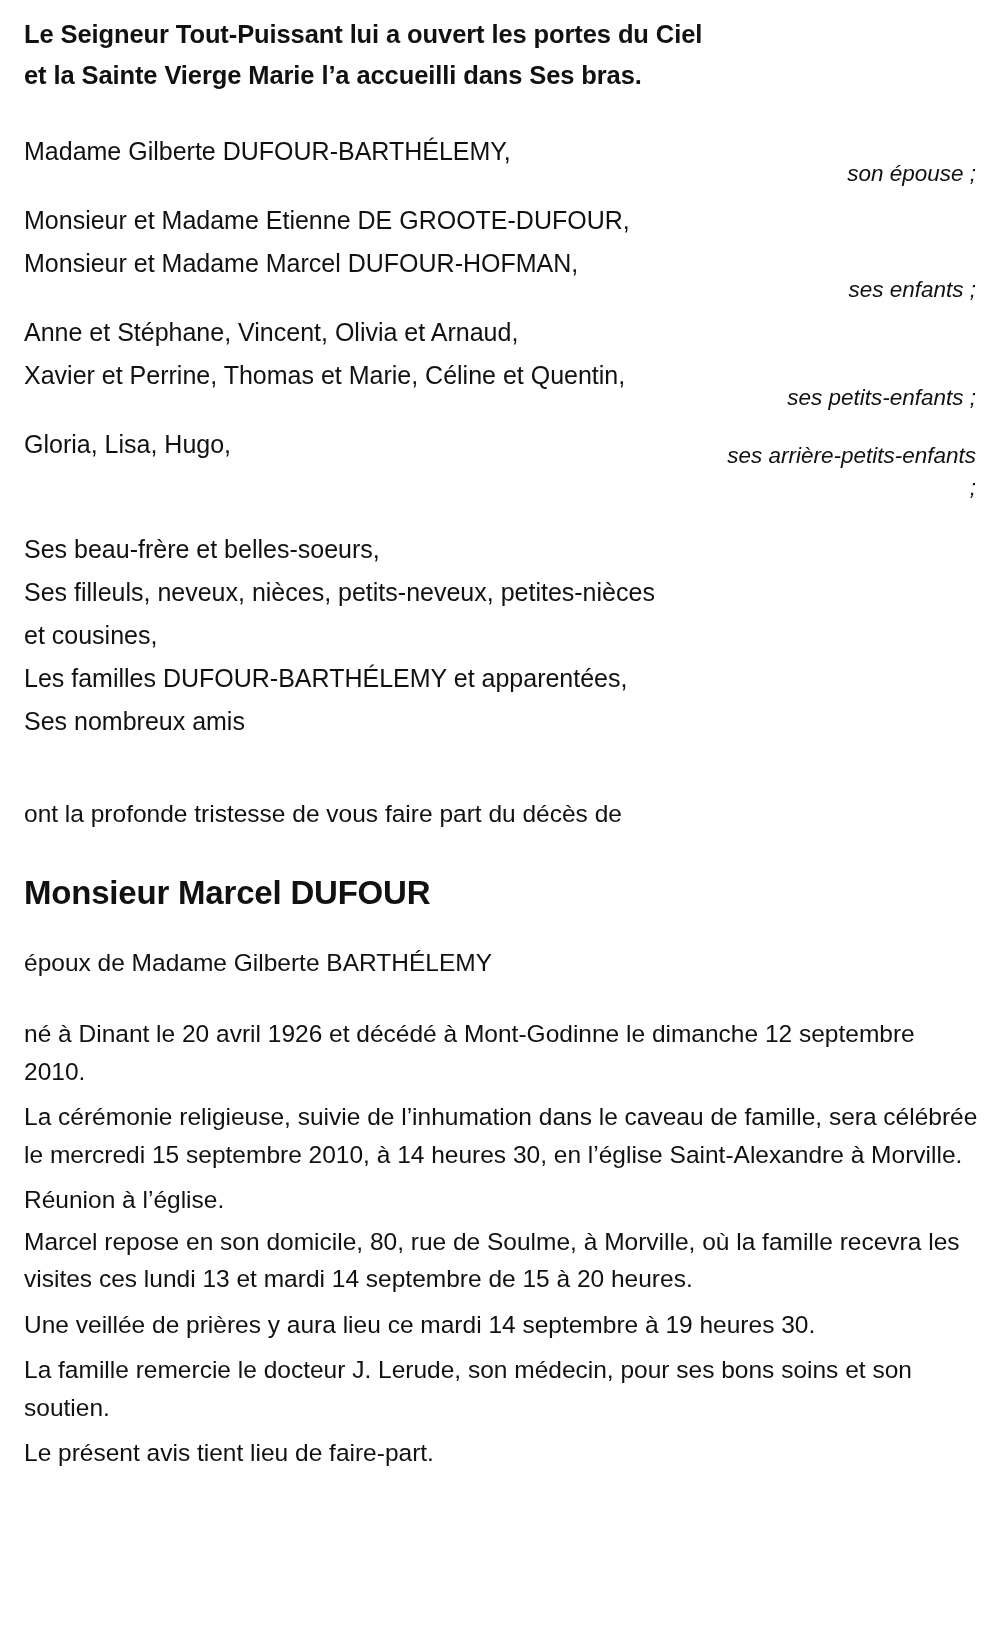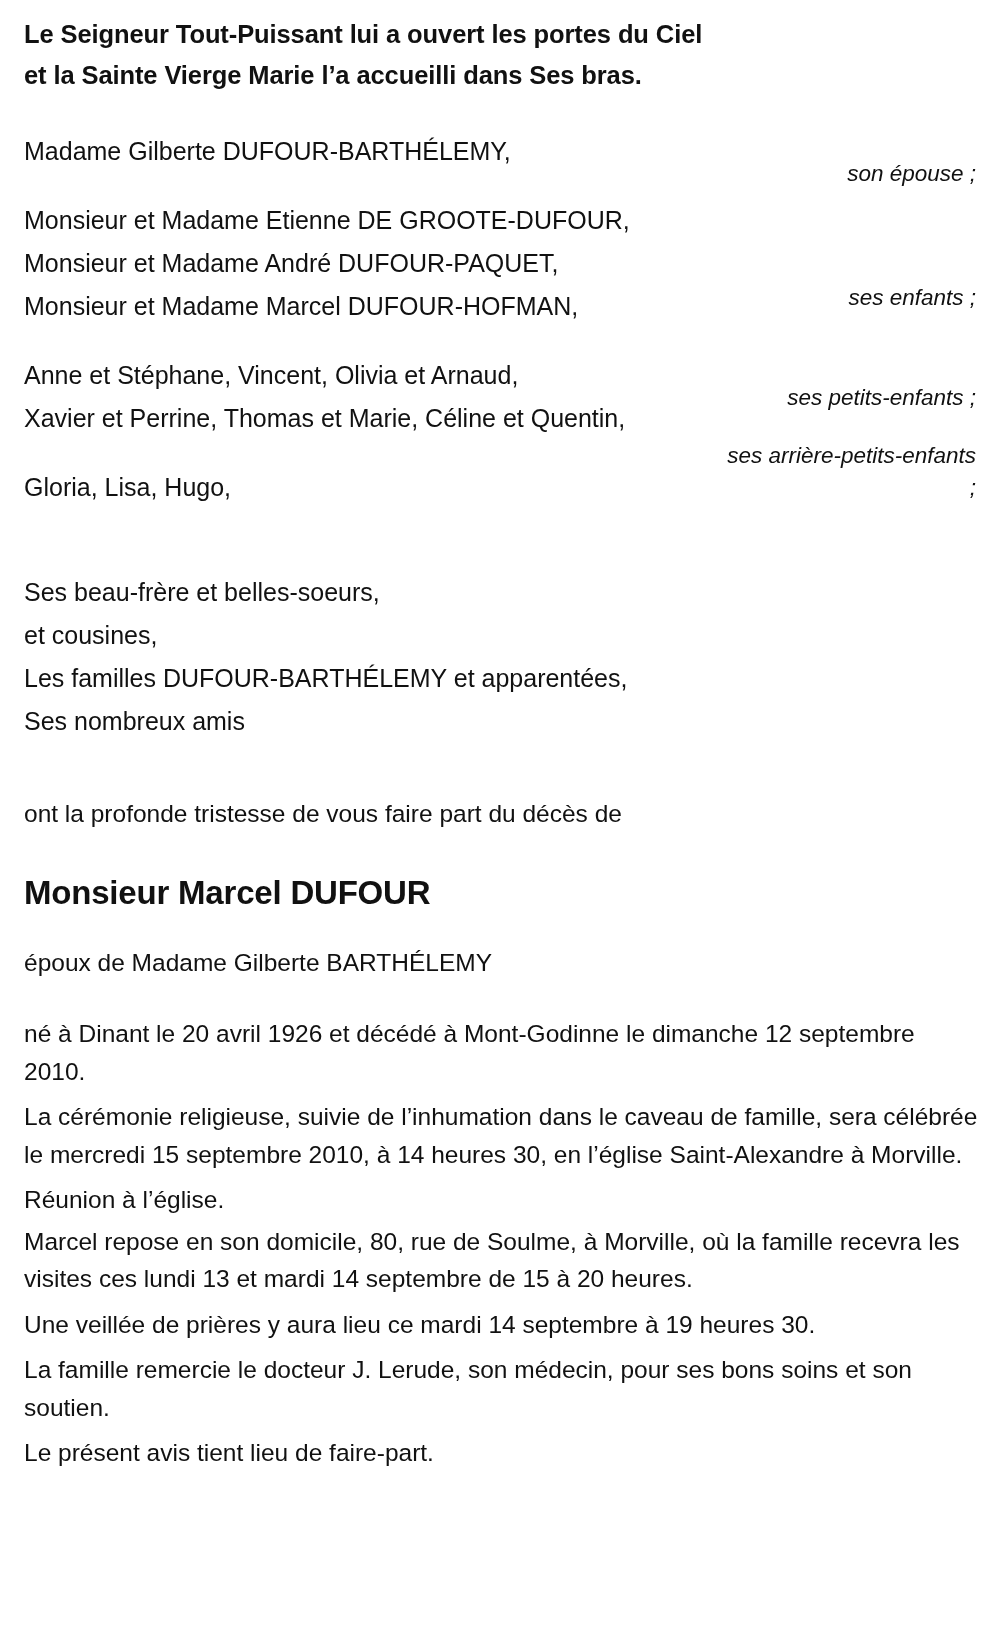--- a/index.html
+++ b/index.html
@@ -112,45 +112,45 @@
   <div class="family">
     <div class="fam-grid">
       <div class="fam-left">
 
         <div class="grp">
           <div class="nowrapline">Madame Gilberte DUFOUR-BARTHÉLEMY,</div>
         </div>
 
         <div class="grp spaced">
           <div class="nowrapline">Monsieur et Madame Etienne DE GROOTE-DUFOUR,</div>
-          <div class="nowrapline">Monsieur et Madame André DUFOUR-PAQUET,</div>
           <div class="nowrapline">Monsieur et Madame Marcel DUFOUR-HOFMAN,</div>
         </div>
 
         <div class="grp spaced">
           <div class="nowrapline">Anne et Stéphane, Vincent, Olivia et Arnaud,</div>
           <div class="nowrapline">Xavier et Perrine, Thomas et Marie, Céline et Quentin,</div>
         </div>
 
         <div class="grp spaced">
           <div class="nowrapline">Gloria, Lisa, Hugo,</div>
         </div>
 
         <div class="grp spaced" style="margin-top:62px">
           <div class="nowrapline">Ses beau-frère et belles-soeurs,</div>
+          <div class="nowrapline">Ses filleuls, neveux, nièces, petits-neveux, petites-nièces</div>
           <div class="nowrapline">et cousines,</div>
           <div class="nowrapline">Les familles DUFOUR-BARTHÉLEMY et apparentées,</div>
           <div class="nowrapline">Ses nombreux amis</div>
         </div>
 
       </div>
 
       <div class="fam-right">
         <div class="rel" style="top:28px">son épouse ;</div>
-        <div class="rel" style="top:152px">ses enfants ;</div>
+        <div class="rel" style="top:144px">ses enfants ;</div>
         <div class="rel" style="top:252px">ses petits-enfants ;</div>
         <div class="rel wrap" style="top:310px">ses arrière-petits-enfants ;</div>
       </div>
     </div>
   </div>
 
   <div class="announce">ont la profonde tristesse de vous faire part du décès de</div>
 
   <div class="deceased-name">Monsieur Marcel DUFOUR</div>
 

